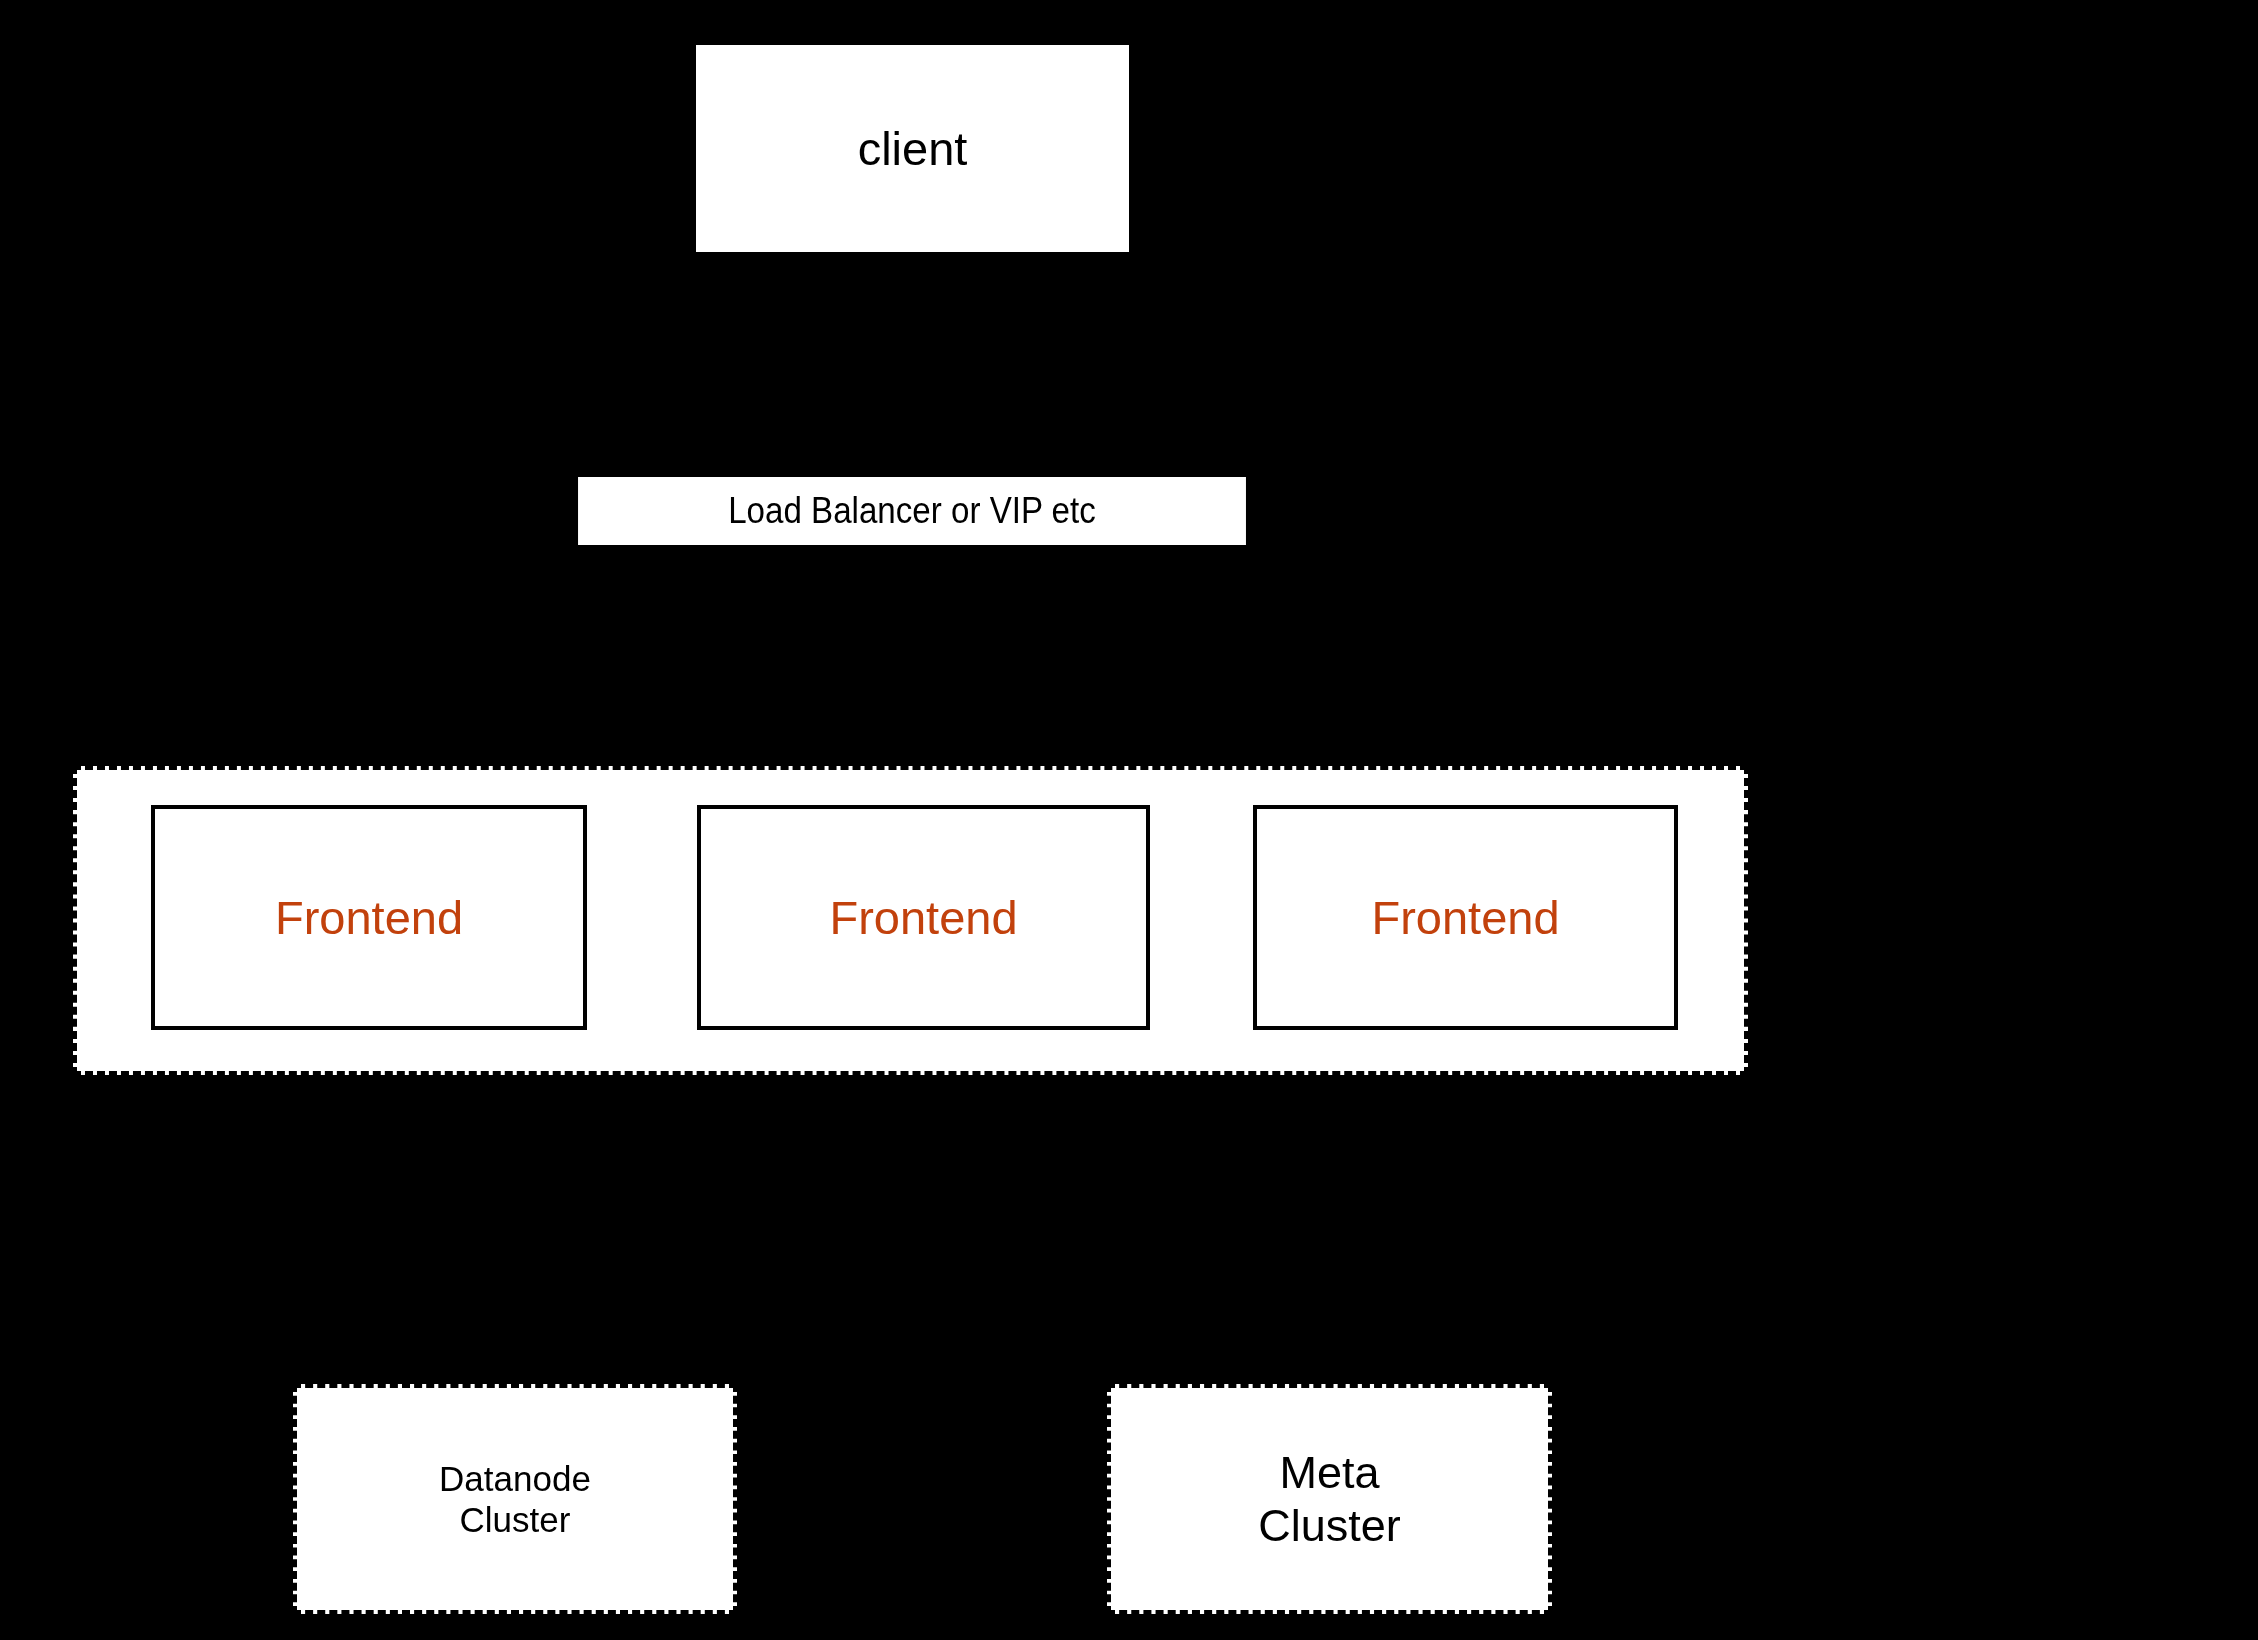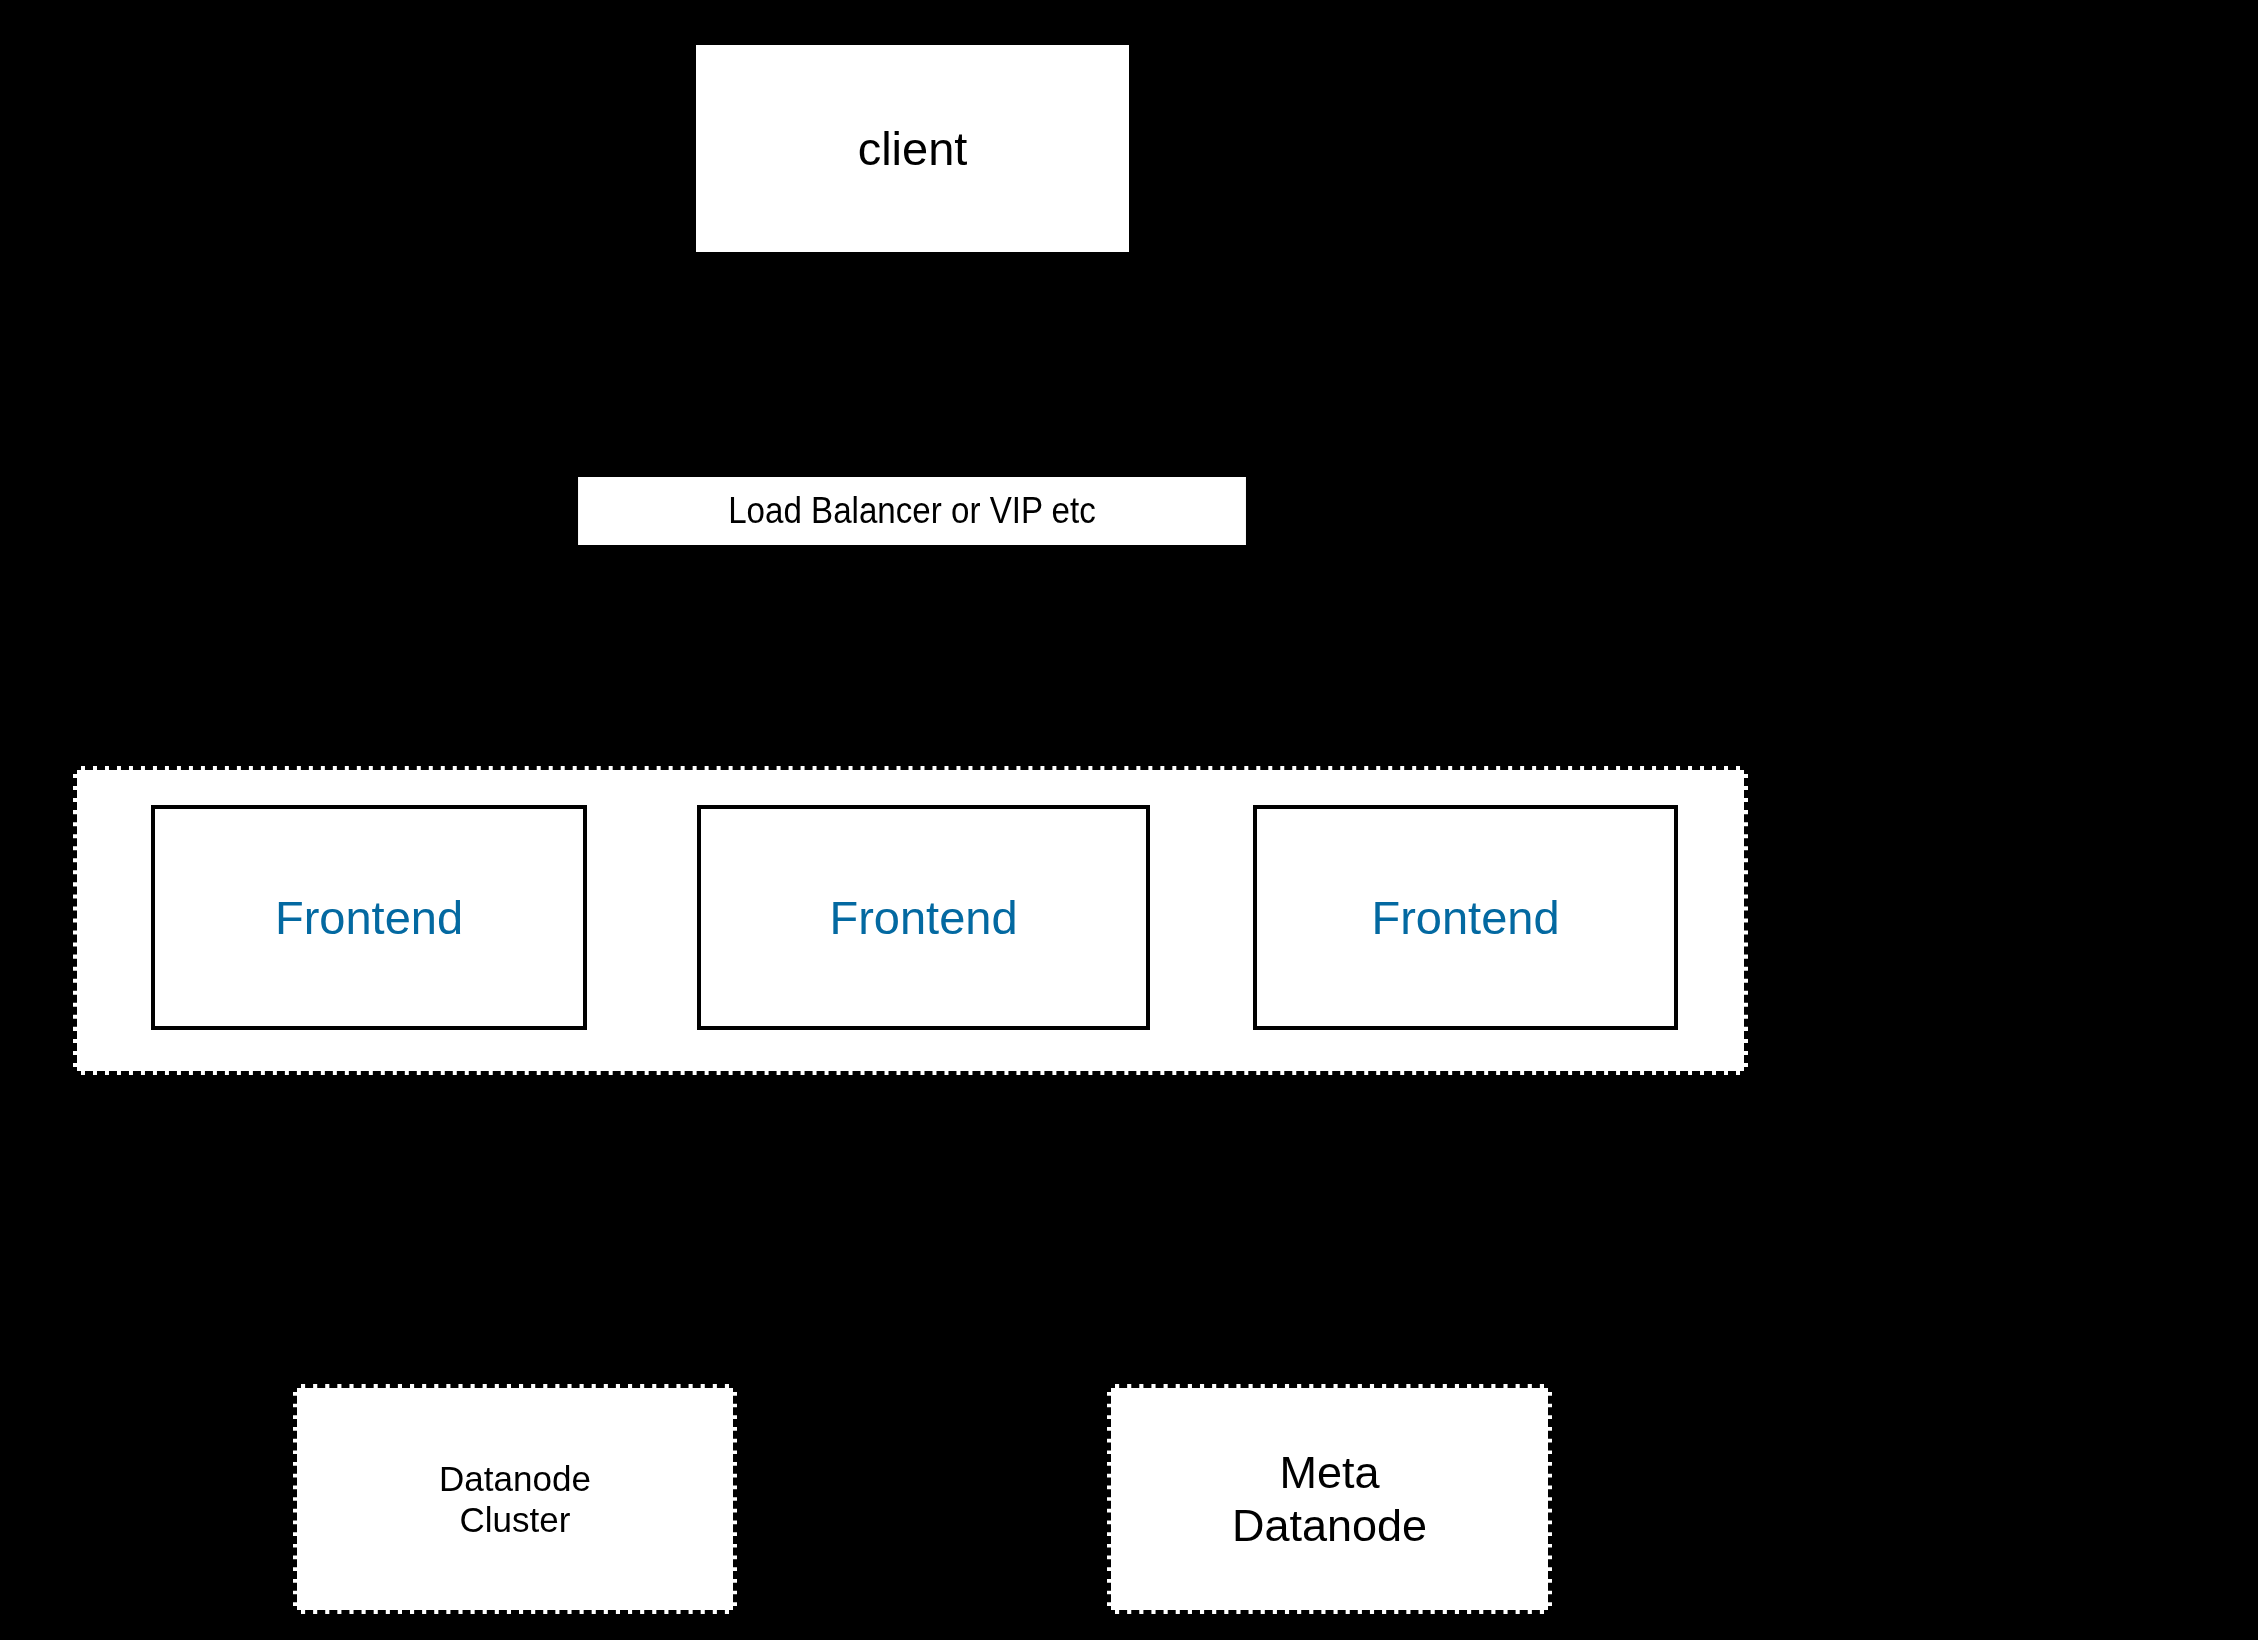--- a/index.html
+++ b/index.html
@@ -69,21 +69,21 @@
   }
 
   .frontend-box {
     position: absolute;
     box-sizing: border-box;
     display: flex;
     align-items: center;
     justify-content: center;
     background: #ffffff;
     border: 4.5px solid #000000;
-    color: #0369a1;
+    color: #c2410c;
     font-size: 47px;
     top: 35px;
     height: 225px;
   }
   #frontend-box-1 { left: 74px;   width: 436px; }
   #frontend-box-2 { left: 620px;  width: 453px; }
   #frontend-box-3 { left: 1176px; width: 425px; }
 
   #datanode-cluster-node {
     left: 293px;
@@ -129,17 +129,17 @@
     </div>
   </div>
 
   <div class="node dashed" id="datanode-cluster-node">
     <span>Datanode
 Cluster</span>
   </div>
 
   <div class="node dashed" id="meta-cluster-node">
     <span>Meta
-Datanode</span>
+Cluster</span>
   </div>
 
 </div>
 
 
 </body></html>

